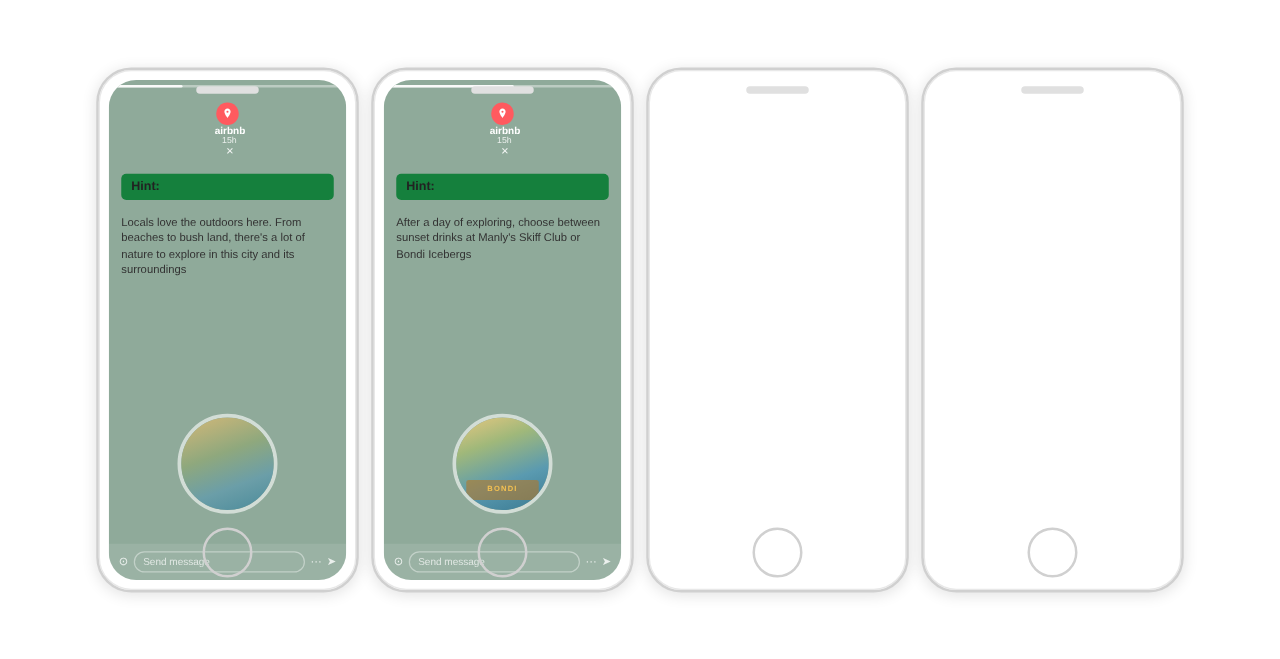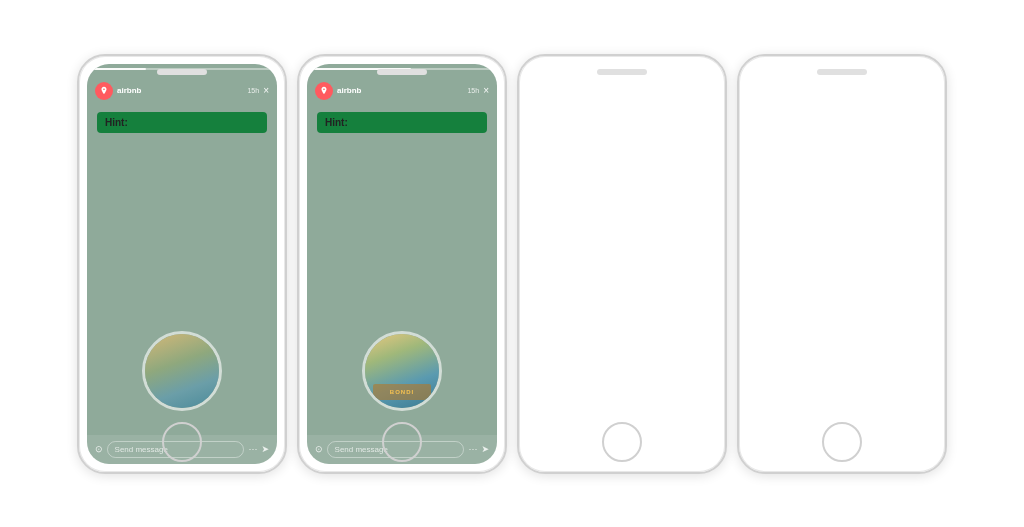--- a/index.html
+++ b/index.html
@@ -89,20 +89,21 @@
       height: 100%;
       width: 30%;
       background: rgba(255,255,255,0.9);
       border-radius: 1px;
     }
     .story-header-content {
       display: flex;
       align-items: center;
       width: 100%;
       margin-top: 6px;
+      flex-direction: column;
     }
     .airbnb-logo {
       width: 18px;
       height: 18px;
       background: #ff5a5f;
       border-radius: 50%;
       display: flex;
       align-items: center;
       justify-content: center;
       flex-shrink: 0;
@@ -272,20 +273,21 @@
             </svg>
           </div>
           <span class="story-username">airbnb</span>
           <span class="story-time">15h</span>
           <span class="story-close">×</span>
         </div>
         <div class="story-content" style="flex:1;display:flex;flex-direction:column;padding:8px 10px;">
           <div class="hint-box">
             <div class="hint-label">Hint:</div>
           </div>
+          <div class="hint-text">Locals love the outdoors here. From beaches to bush land, there's a lot of nature to explore in this city and its surroundings</div>
           <div class="circle-image-container">
             <div class="circle-image">
               <div style="width:100%;height:100%;background:linear-gradient(160deg,#d4b878 0%,#8fa87d 40%,#6b9ea8 70%,#4a8a9a 100%);"></div>
             </div>
           </div>
         </div>
         <div class="story-footer">
           <span class="footer-camera-icon">⊙</span>
           <div class="footer-input" style="font-size:8px;color:rgba(255,255,255,0.7);border:1px solid rgba(255,255,255,0.4);border-radius:10px;padding:3px 7px;flex:1;">Send message</div>
           <span class="footer-dots">···</span>
@@ -308,20 +310,21 @@
             </svg>
           </div>
           <span class="story-username">airbnb</span>
           <span class="story-time">15h</span>
           <span class="story-close">×</span>
         </div>
         <div class="story-content" style="flex:1;display:flex;flex-direction:column;padding:8px 10px;">
           <div class="hint-box">
             <div class="hint-label">Hint:</div>
           </div>
+          <div class="hint-text">After a day of exploring, choose between sunset drinks at Manly's Skiff Club or Bondi Icebergs</div>
           <div class="circle-image-container">
             <div class="circle-image">
               <div style="width:100%;height:100%;background:linear-gradient(160deg,#e8c880 0%,#a0b87a 30%,#5a9ab0 65%,#3a7a92 100%);position:relative;">
                 <div style="position:absolute;bottom:8px;left:8px;right:8px;height:16px;background:rgba(180,120,40,0.6);border-radius:2px;display:flex;align-items:center;justify-content:center;font-size:6px;font-weight:800;color:rgba(255,200,80,0.9);letter-spacing:1px;">BONDI</div>
               </div>
             </div>
           </div>
         </div>
         <div class="story-footer">
           <span class="footer-camera-icon">⊙</span>

